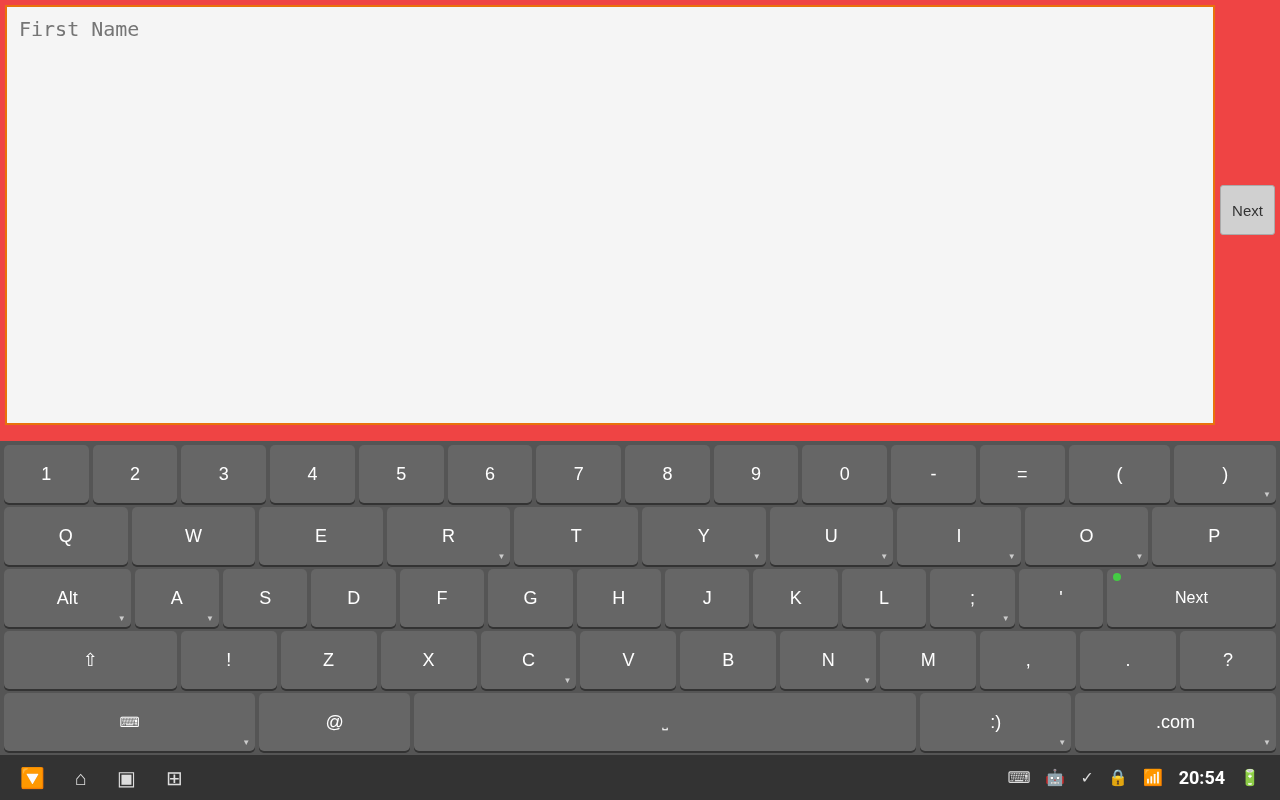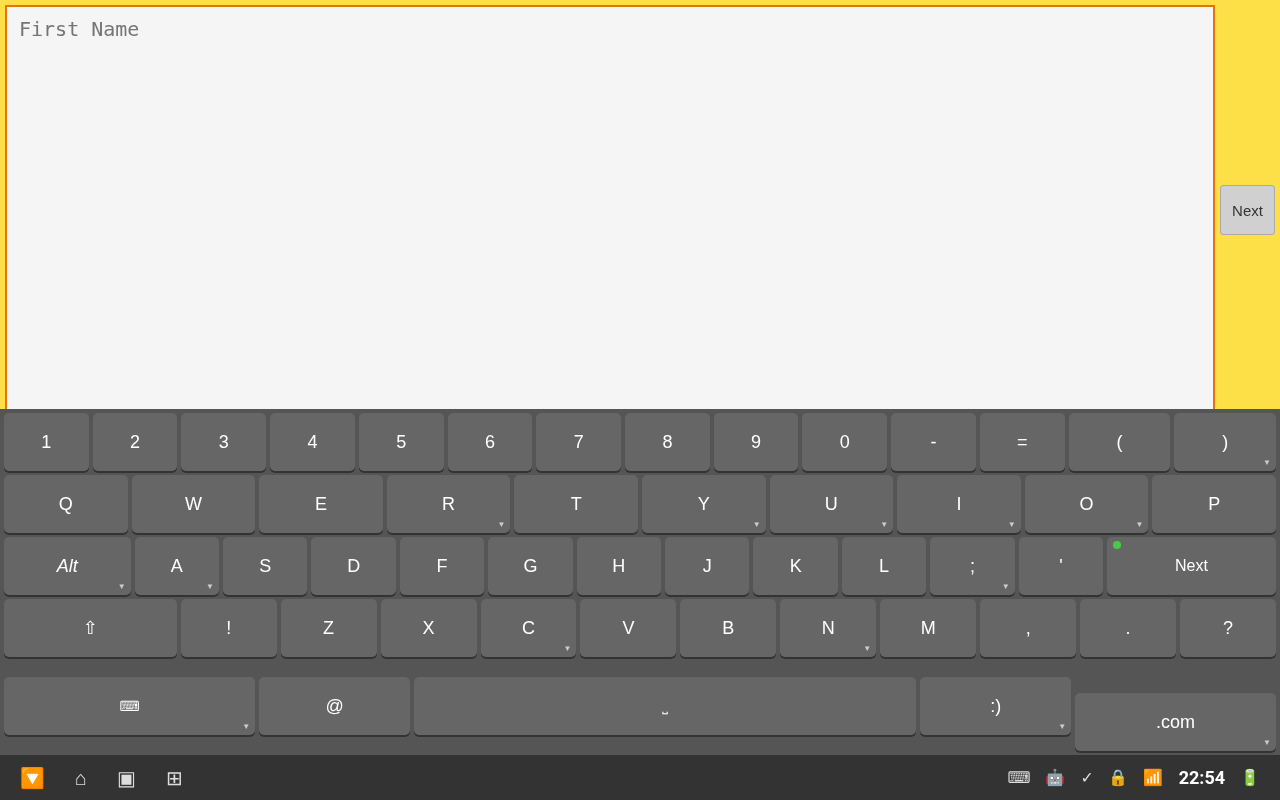--- a/index.html
+++ b/index.html
@@ -10,21 +10,21 @@
       font-family: 'Roboto', Arial, sans-serif;
       overflow: hidden;
       position: relative;
     }
 
     
     #input-area {
       display: flex;
       width: 1280px;
       height: 530px;
-      background: #fde047;
+      background: #ef4444;
       position: relative;
     }
 
     #text-input-field {
       width: 1210px;
       height: 420px;
       margin: 5px;
       background: #f5f5f5;
       border: 2.5px solid #e8720c;
       padding: 10px 12px;
@@ -93,21 +93,20 @@
       font-size: 8px;
       color: #ccc;
     }
 
     .key-tab {
       flex: 2;
     }
 
     .key-alt {
       flex: 1.5;
-      font-style: italic;
     }
 
     .key-shift {
       flex: 1.8;
     }
 
     .key-del {
       flex: 1.8;
       font-size: 14px;
     }
@@ -130,21 +129,20 @@
     .key-at {
       flex: 1.5;
     }
 
     .key-smiley {
       flex: 1.5;
     }
 
     .key-dotcom {
       flex: 2;
-      margin-top: 32px;
     }
 
     
     .row-numbers .key {
       flex: 1;
     }
     .row-numbers .key-paren {
       flex: 1.2;
     }
 
@@ -290,16 +288,16 @@
     <span class="nav-icon">⌂</span>
     <span class="nav-icon">▣</span>
     <span class="nav-icon">⊞</span>
   </div>
   <div class="nav-right">
     <span class="status-icon">⌨</span>
     <span class="status-icon">🤖</span>
     <span class="status-icon">✓</span>
     <span class="status-icon">🔒</span>
     <span class="status-icon">📶</span>
-    <span class="time-display">22:54</span>
+    <span class="time-display">20:54</span>
     <span class="battery-icon">🔋</span>
   </div>
 </div>
 
 </body></html>

